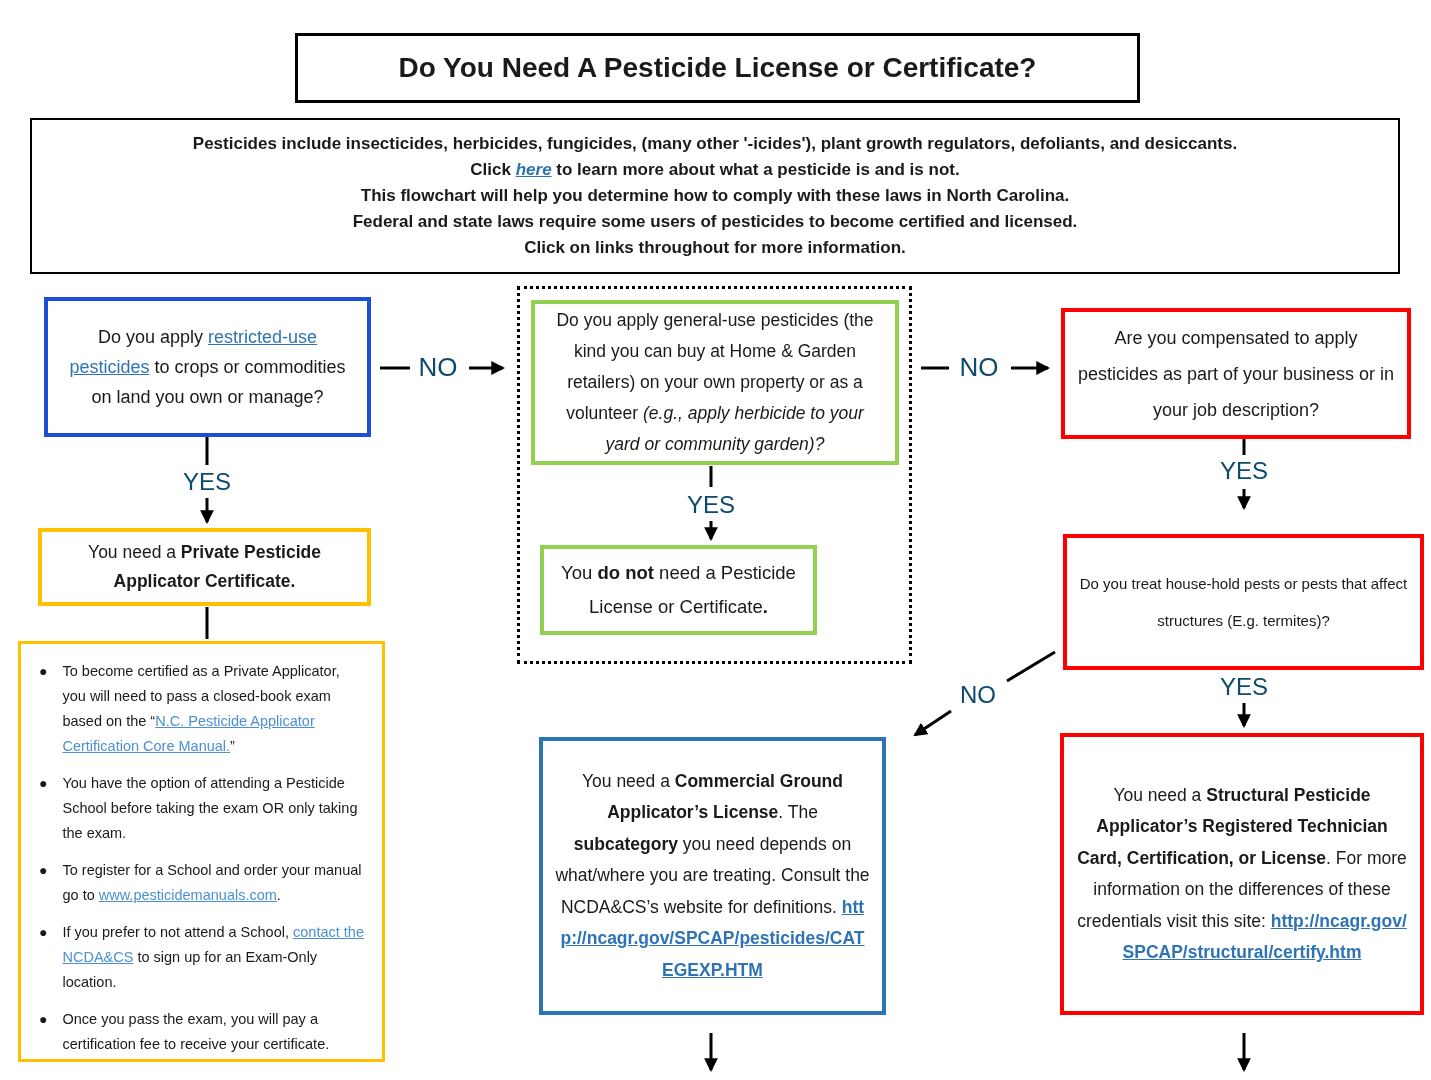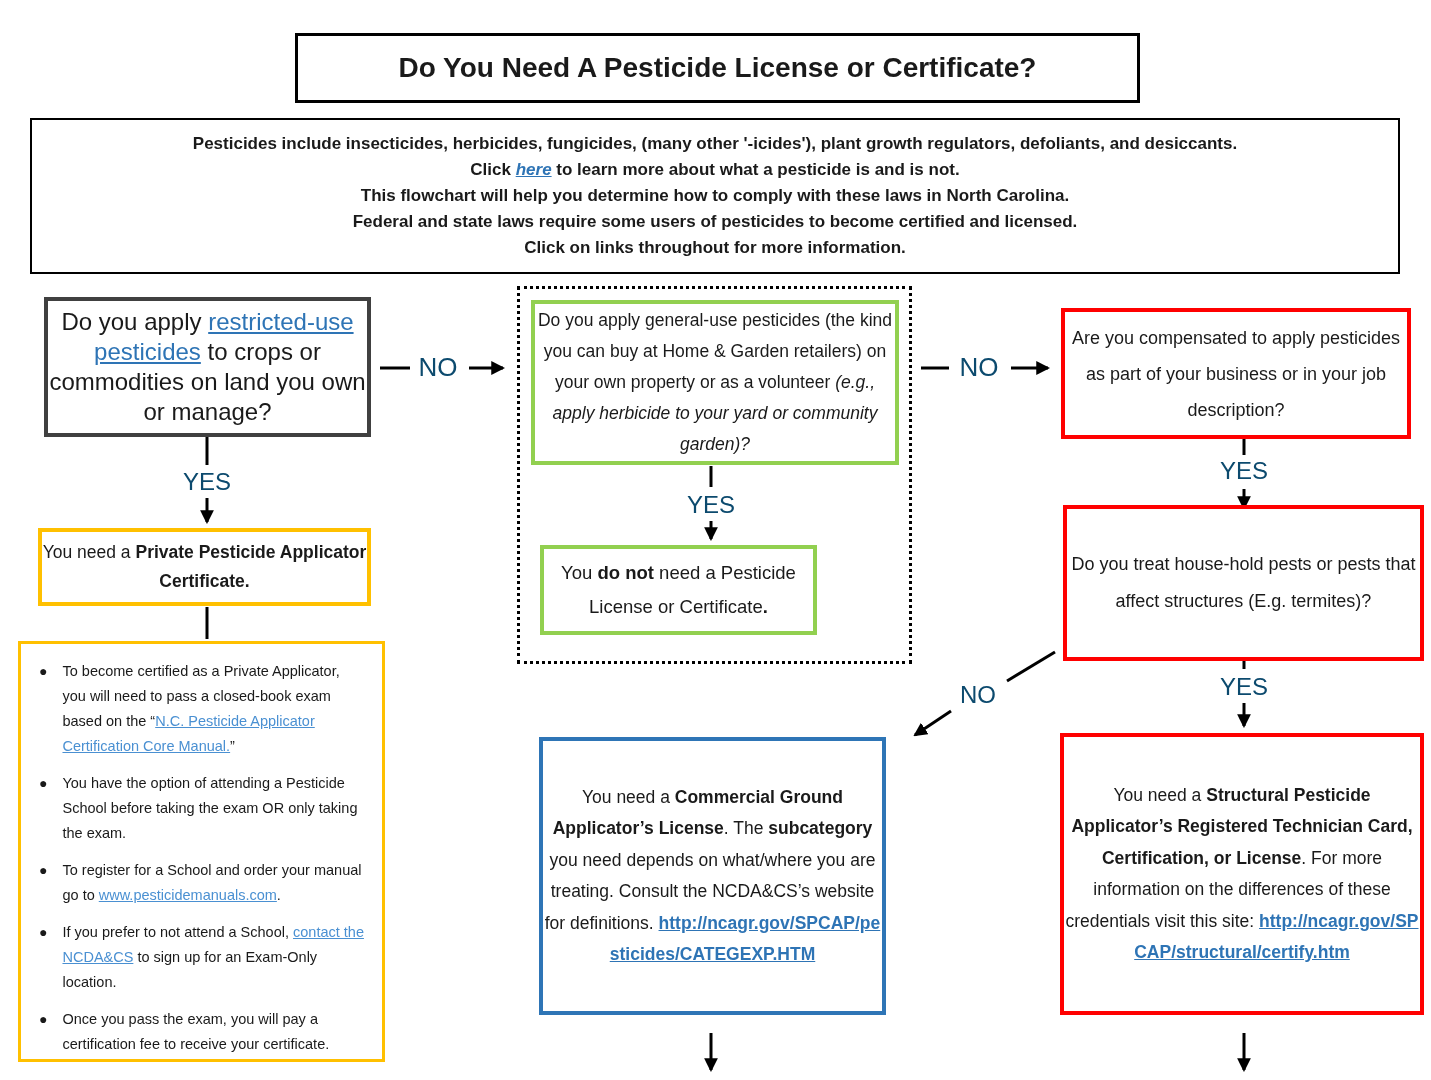--- a/index.html
+++ b/index.html
@@ -22,50 +22,50 @@
   #arrow-layer line { stroke: #000000; stroke-width: 3; }
 
   .box {
     position: absolute;
     display: flex;
     align-items: center;
     justify-content: center;
     text-align: center;
     background: #ffffff;
   }
-  .box .inner { width: 100%; padding: 6px 0; }
+  .box .inner { width: 100%; padding: 6px 12px; }
 
   .title-box {
     left: 295px; top: 33px; width: 845px; height: 70px;
     border: 3px solid #000000;
     font-size: 28px; font-weight: bold;
   }
   .intro-box {
     left: 30px; top: 118px; width: 1370px; height: 156px;
     border: 2px solid #000000;
     font-size: 17px; font-weight: bold; line-height: 26px;
   }
   .dotted-frame {
     position: absolute;
     left: 517px; top: 286px; width: 395px; height: 378px;
     border: 3px dotted #000000;
     background: transparent;
   }
 
-  .q-restricted { left: 44px; top: 297px; width: 327px; height: 140px; border: 4px solid #404040; font-size: 24px; line-height: 30px; }
+  .q-restricted { left: 44px; top: 297px; width: 327px; height: 140px; border: 4px solid #1d4ed8; font-size: 18px; line-height: 30px; }
   .cert-box     { left: 38px; top: 528px; width: 333px; height: 78px;  border: 4px solid #FFC000; font-size: 17.5px; line-height: 29px; }
   .steps-box    { left: 18px; top: 641px; width: 367px; height: 421px; border: 3px solid #FFC000; text-align: left; align-items: flex-start; }
   .steps-box .inner { padding: 15px 16px 10px 12px; }
 
   .q-general    { left: 531px; top: 300px; width: 368px; height: 165px; border: 4px solid #92D050; font-size: 17.5px; line-height: 31px; }
   .no-license   { left: 540px; top: 545px; width: 277px; height: 90px;  border: 4px solid #92D050; font-size: 18.5px; line-height: 34px; }
   .commercial   { left: 539px; top: 737px; width: 347px; height: 278px; border: 4px solid #2E75B6; font-size: 17.5px; line-height: 31.5px; }
 
   .q-compensated{ left: 1061px; top: 308px; width: 350px; height: 131px; border: 4px solid #FF0000; font-size: 18px; line-height: 36px; }
-  .q-household  { left: 1063px; top: 505px; width: 361px; height: 156px; border: 4px solid #FF0000; font-size: 18px; line-height: 37px; }
+  .q-household  { left: 1063px; top: 534px; width: 361px; height: 136px; border: 4px solid #FF0000; font-size: 15px; line-height: 37px; }
   .structural   { left: 1060px; top: 733px; width: 364px; height: 282px; border: 4px solid #FF0000; font-size: 17.5px; line-height: 31.5px; }
 
   .flow-label {
     position: absolute;
     transform: translate(-50%, -50%);
     font-weight: normal;
     color: #0c4a6e;
     white-space: nowrap;
   }
   .yes-label { font-size: 24px; }

